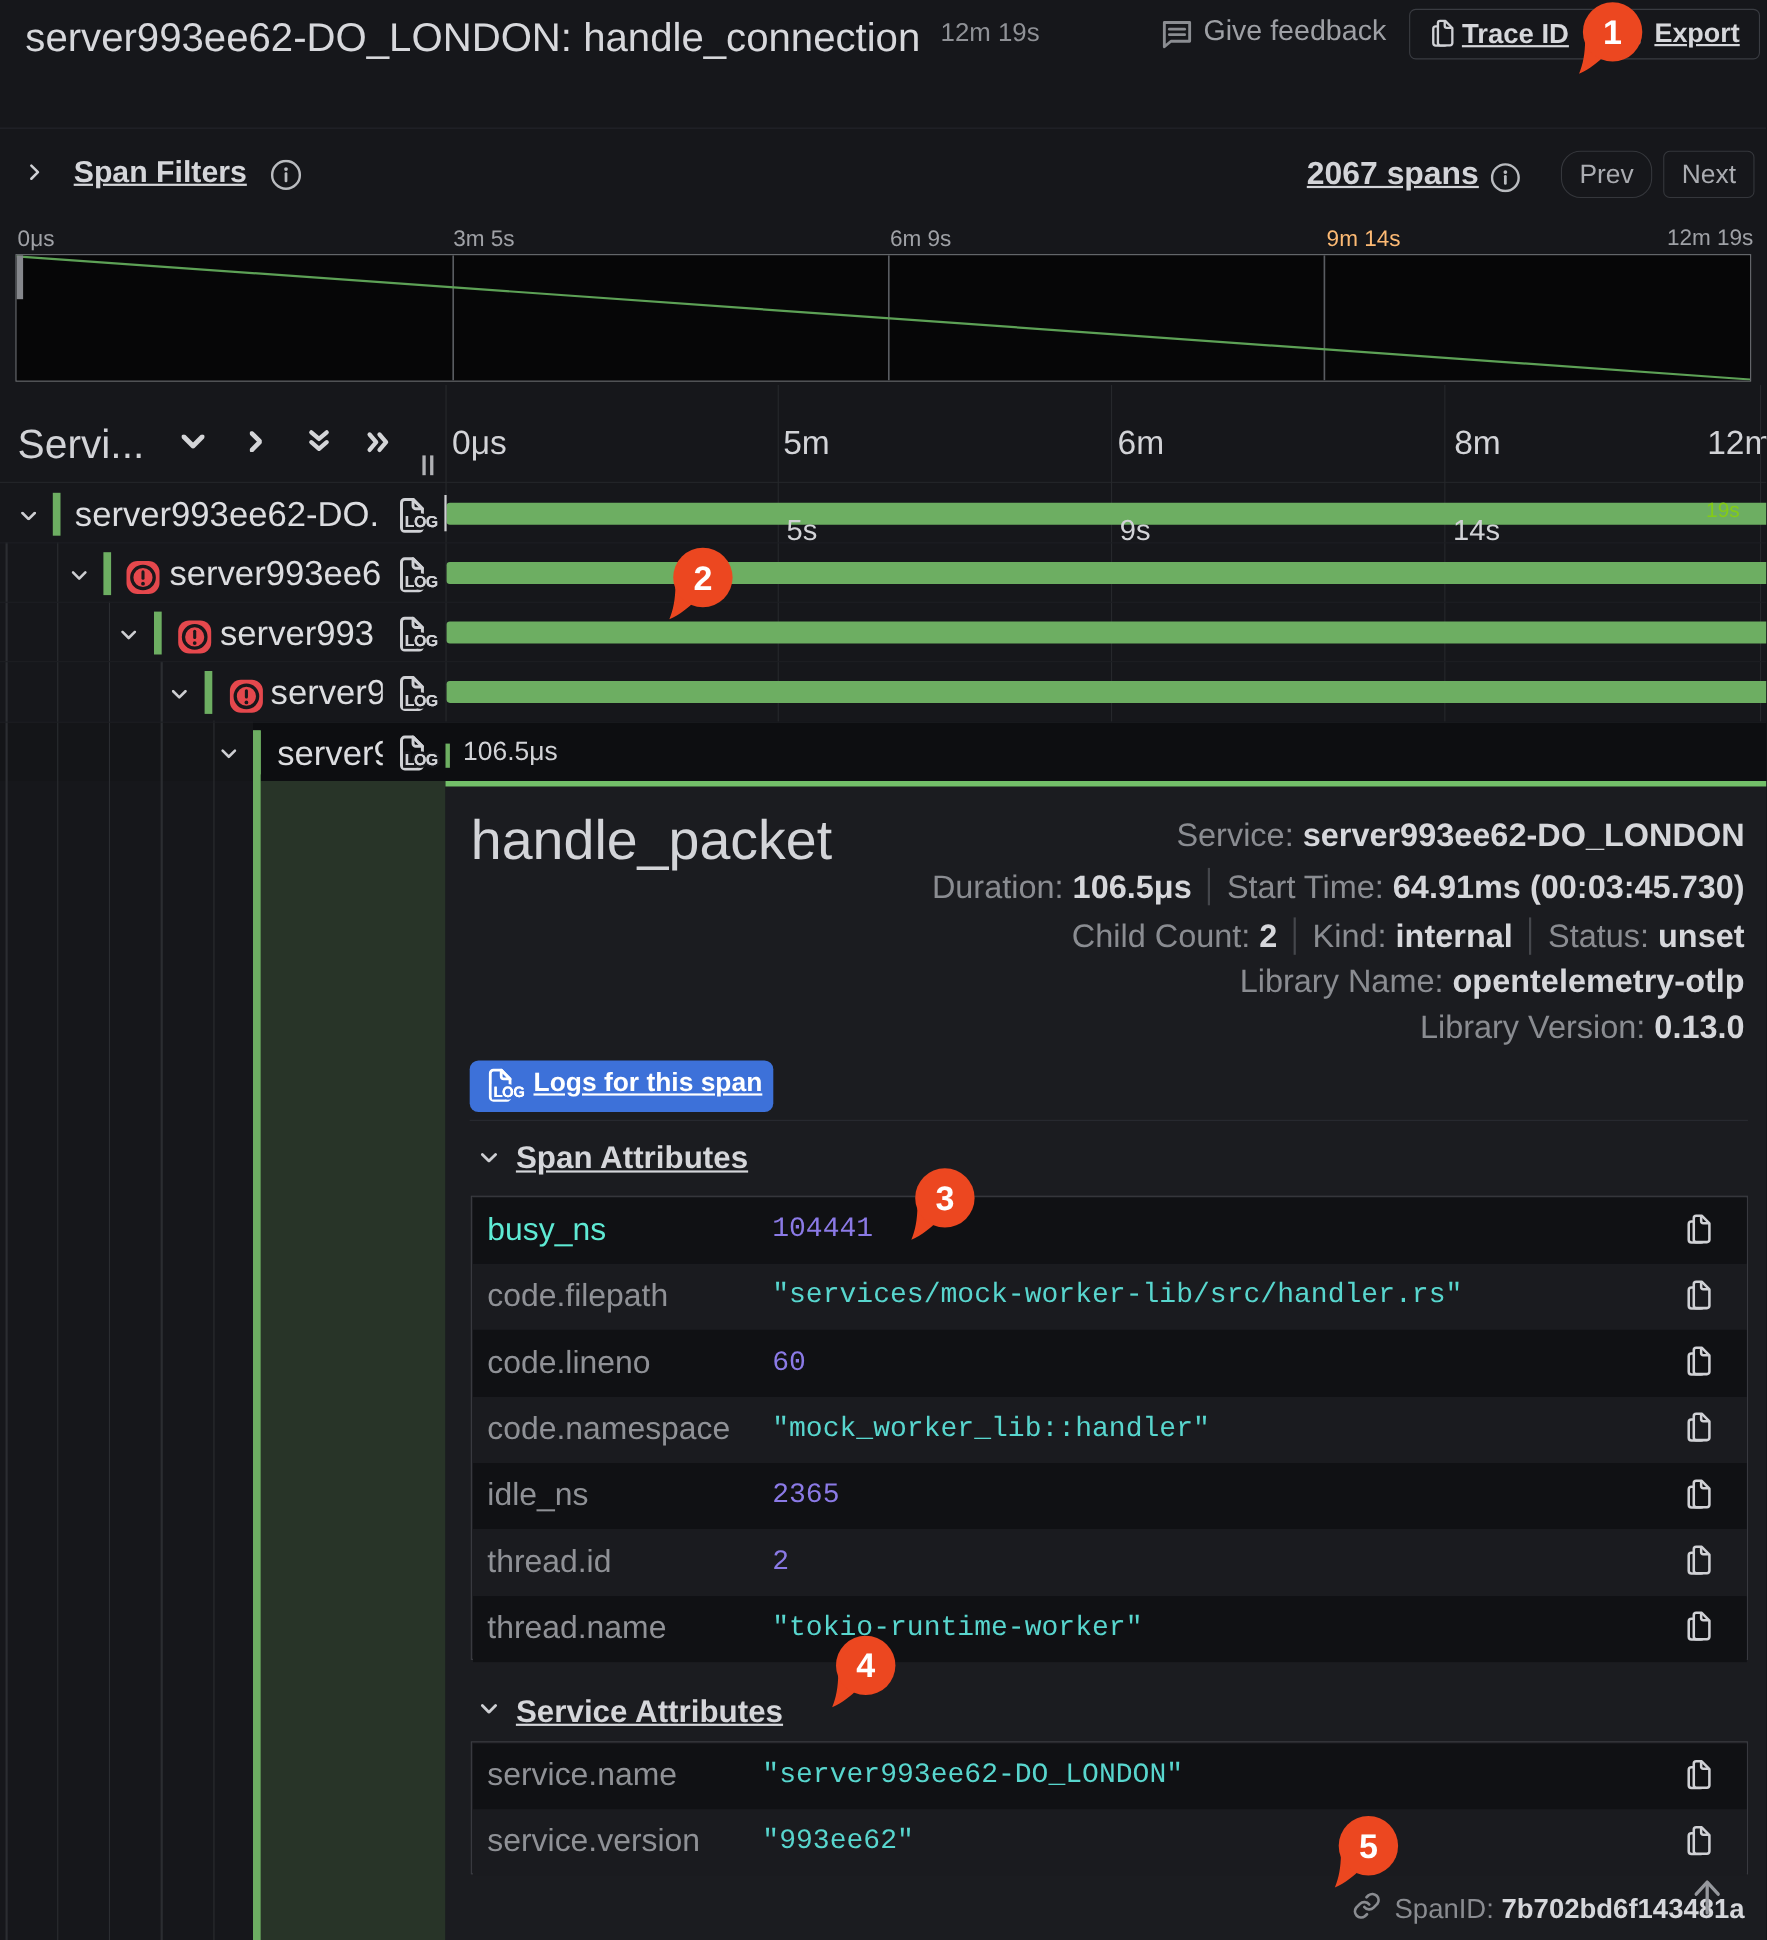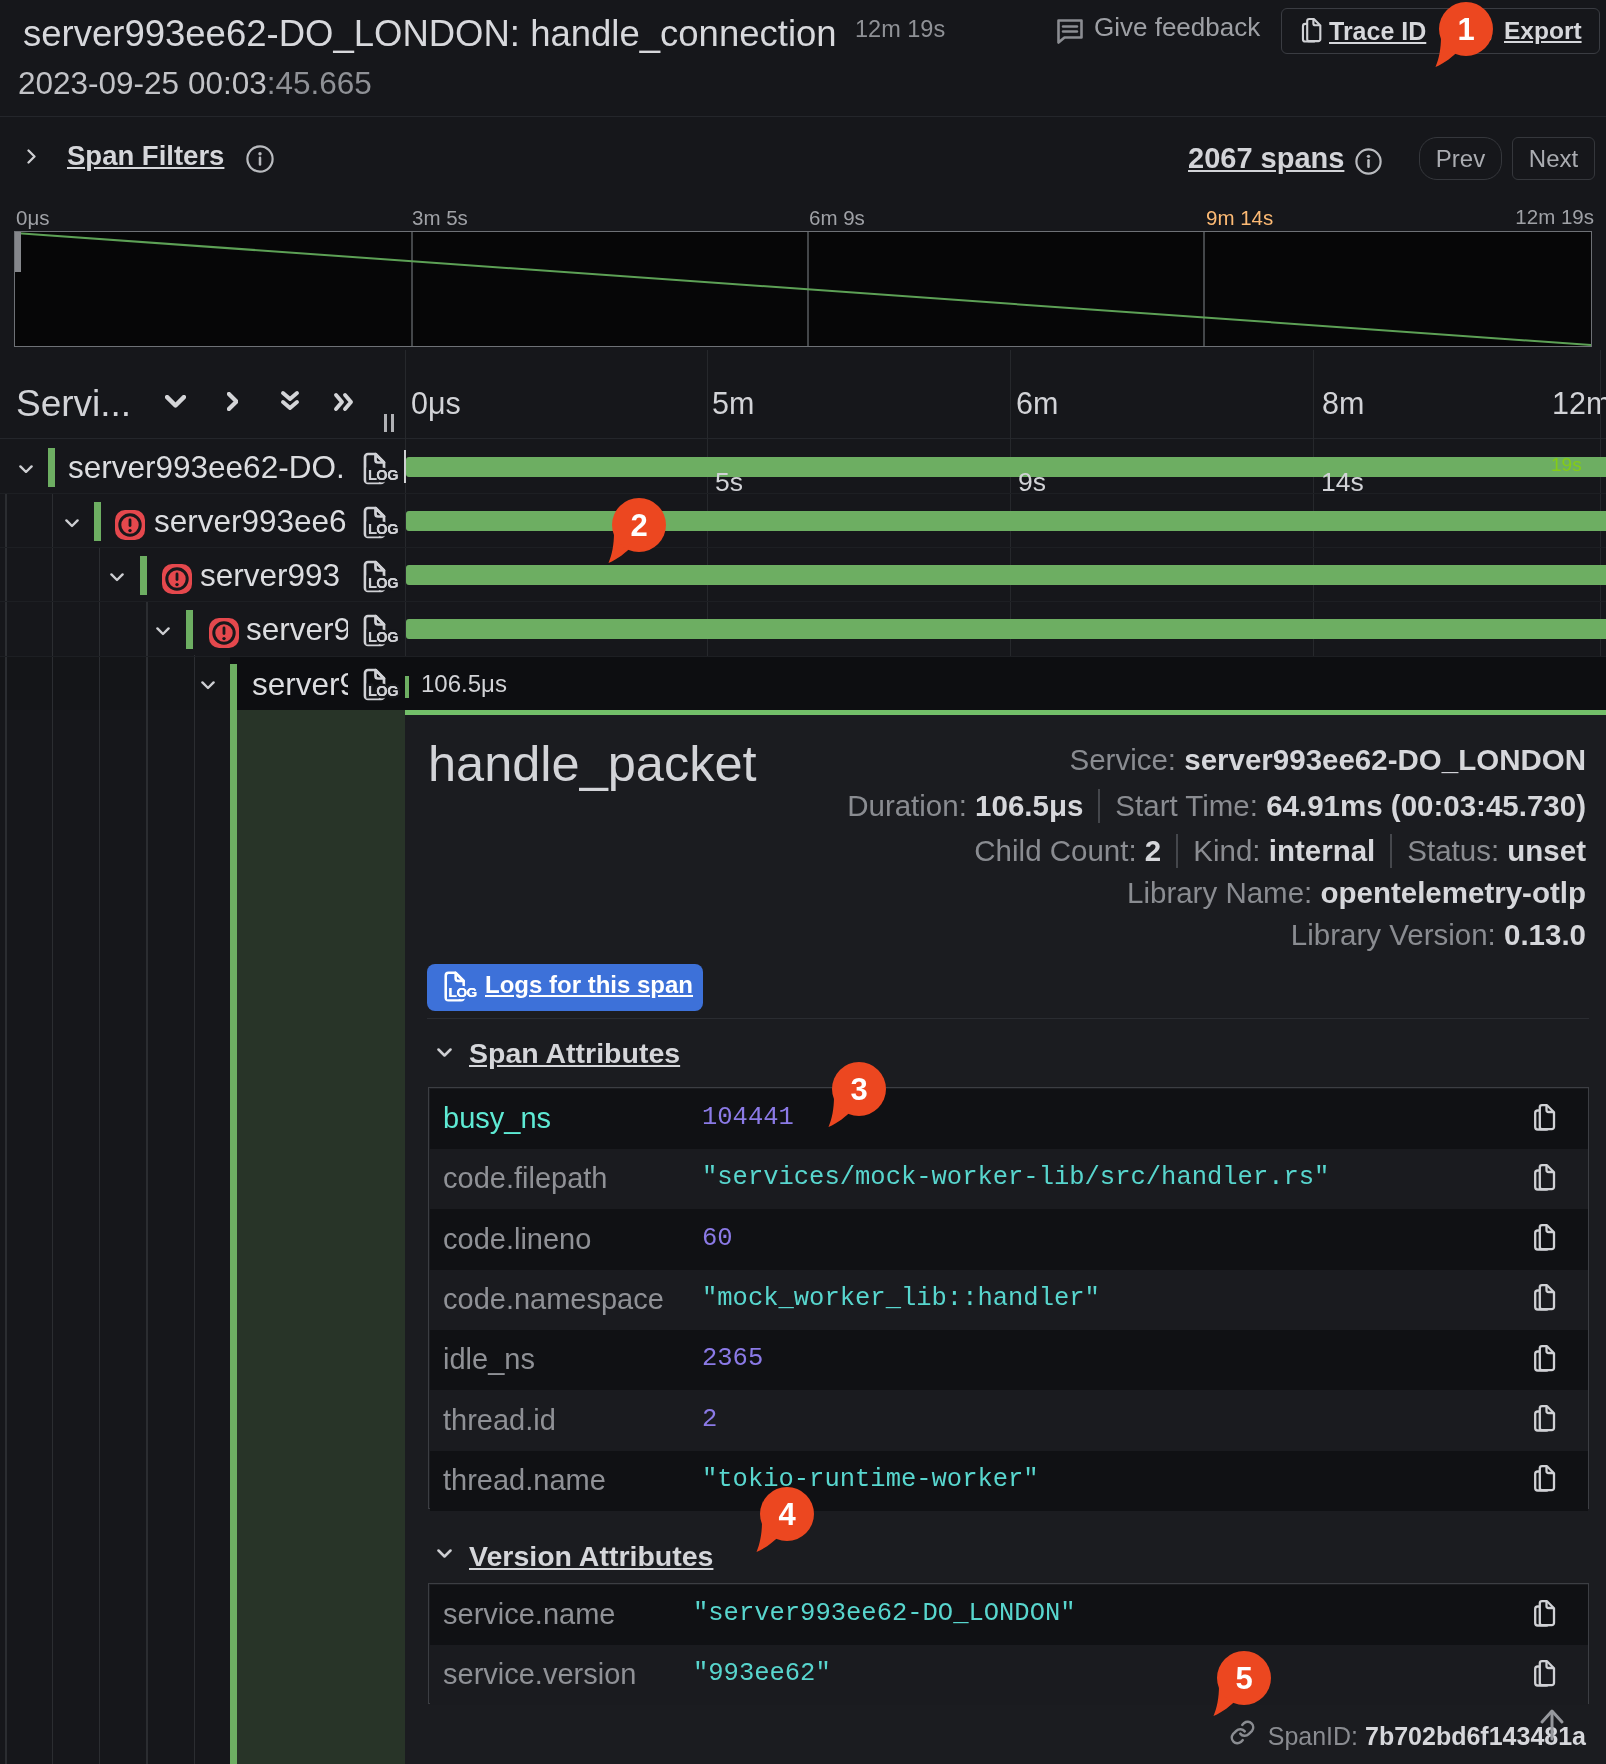--- a/index.html
+++ b/index.html
@@ -29,21 +29,20 @@
       <rect x="3.2" y="7.5" width="13.5" height="19" rx="2.5" fill="none" stroke="#d0d1d5" stroke-width="2.3"></rect>
       <path d="M10 2.2 h5 l7 7 V 24 a2.2 2.2 0 0 1 -2.2 2.2 H10 a2.2 2.2 0 0 1 -2.2 -2.2 V4.4 a2.2 2.2 0 0 1 2.2 -2.2 Z" fill="#16171b" stroke="#d0d1d5" stroke-width="2.3" stroke-linejoin="round"></path>
       <path d="M14.5 2.5 v4.5 a2 2 0 0 0 2 2 h5" fill="none" stroke="#d0d1d5" stroke-width="2.3"></path>
     </svg>
 <div class="abs b" style="left:1329px;top:17px;font-size:25px;color:#d6d7db">Trace ID</div>
 <svg style="position:absolute;left:1468px;top:17px;z-index:6" width="26" height="26" viewBox="0 0 26 26">
       <path d="M13 3 v12 M7 10 l6 6 6-6" fill="none" stroke="#d0d1d5" stroke-width="2.4" stroke-linecap="round" stroke-linejoin="round"></path>
       <path d="M4 18 v4 h18 v-4" fill="none" stroke="#d0d1d5" stroke-width="2.4" stroke-linecap="round" stroke-linejoin="round"></path>
     </svg>
 <div class="abs b" style="left:1504px;top:17px;font-size:24.5px;color:#d6d7db">Export</div>
-<div class="abs" style="left:18px;top:65px;font-size:31.5px;color:#c2c3c7">2023-09-25 00:03<span style="color:#8f9196">:45.665</span></div>
 <div class="abs" style="left:0;top:116px;width:1606px;height:1px;background:#24262b"></div>
 <svg style="position:absolute;left:27px;top:149px;z-index:6" width="9.0" height="15" viewBox="0 0 12 20">
       <polyline points="2,2 10,10 2,18" fill="none" stroke="#cfd0d4" stroke-width="3" stroke-linecap="round" stroke-linejoin="round"></polyline>
     </svg>
 <div class="abs b" style="left:67px;top:140px;font-size:27.5px;color:#d5d6da">Span Filters</div>
 <svg style="position:absolute;left:246px;top:145px;z-index:6" width="28" height="28" viewBox="0 0 28 28">
       <circle cx="14.0" cy="14.0" r="12.6" fill="none" stroke="#b9bbbf" stroke-width="2.2"></circle>
       <circle cx="14.0" cy="8.68" r="1.7" fill="#b9bbbf"></circle>
       <rect x="12.75" y="11.479999999999999" width="2.5" height="9.24" rx="1.2" fill="#b9bbbf"></rect>
     </svg>
@@ -268,21 +267,21 @@
     <div class="abs" style="left:443px;top:1464.0px;font-size:29px;color:#8f9196;z-index:4">thread.name</div>
     <div class="abs mono" style="left:702px;top:1465.0px;font-size:25.5px;color:#58d6ce;z-index:4">"tokio-runtime-worker"</div>
     <svg style="position:absolute;left:1532px;top:1464.48px;z-index:6" width="26" height="30.0" viewBox="0 0 26 30">
       <rect x="3.2" y="7.5" width="13.5" height="19" rx="2.5" fill="none" stroke="#d0d1d5" stroke-width="2.3"></rect>
       <path d="M10 2.2 h5 l7 7 V 24 a2.2 2.2 0 0 1 -2.2 2.2 H10 a2.2 2.2 0 0 1 -2.2 -2.2 V4.4 a2.2 2.2 0 0 1 2.2 -2.2 Z" fill="#101114" stroke="#d0d1d5" stroke-width="2.3" stroke-linejoin="round"></path>
       <path d="M14.5 2.5 v4.5 a2 2 0 0 0 2 2 h5" fill="none" stroke="#d0d1d5" stroke-width="2.3"></path>
     </svg>
 <svg style="position:absolute;left:437px;top:1549px;z-index:6" width="15" height="9.0" viewBox="0 0 20 12">
       <polyline points="2,2 10,10 18,2" fill="none" stroke="#cdced2" stroke-width="3.4" stroke-linecap="round" stroke-linejoin="round"></polyline>
     </svg>
-<div class="abs b" style="left:469px;top:1540px;font-size:28.5px;color:#d5d6da;z-index:3">Version Attributes</div>
+<div class="abs b" style="left:469px;top:1540px;font-size:28.5px;color:#d5d6da;z-index:3">Service Attributes</div>
 <div class="abs" style="left:428px;top:1583px;width:1161px;height:120.7px;border:1.5px solid #3c3e43;z-index:3"></div>
     <div class="abs" style="left:429.5px;top:1584.5px;width:1158px;height:60.33px;background:#101114;z-index:3"></div>
     <div class="abs" style="left:443px;top:1598.0px;font-size:29px;color:#8f9196;z-index:4">service.name</div>
     <div class="abs mono" style="left:693px;top:1599.0px;font-size:25.5px;color:#58d6ce;z-index:4">"server993ee62-DO_LONDON"</div>
     <svg style="position:absolute;left:1532px;top:1598.5px;z-index:6" width="26" height="30.0" viewBox="0 0 26 30">
       <rect x="3.2" y="7.5" width="13.5" height="19" rx="2.5" fill="none" stroke="#d0d1d5" stroke-width="2.3"></rect>
       <path d="M10 2.2 h5 l7 7 V 24 a2.2 2.2 0 0 1 -2.2 2.2 H10 a2.2 2.2 0 0 1 -2.2 -2.2 V4.4 a2.2 2.2 0 0 1 2.2 -2.2 Z" fill="#101114" stroke="#d0d1d5" stroke-width="2.3" stroke-linejoin="round"></path>
       <path d="M14.5 2.5 v4.5 a2 2 0 0 0 2 2 h5" fill="none" stroke="#d0d1d5" stroke-width="2.3"></path>
     </svg>
     <div class="abs" style="left:429.5px;top:1644.8px;width:1158px;height:60.33px;background:#1a1b1f;z-index:3"></div>

